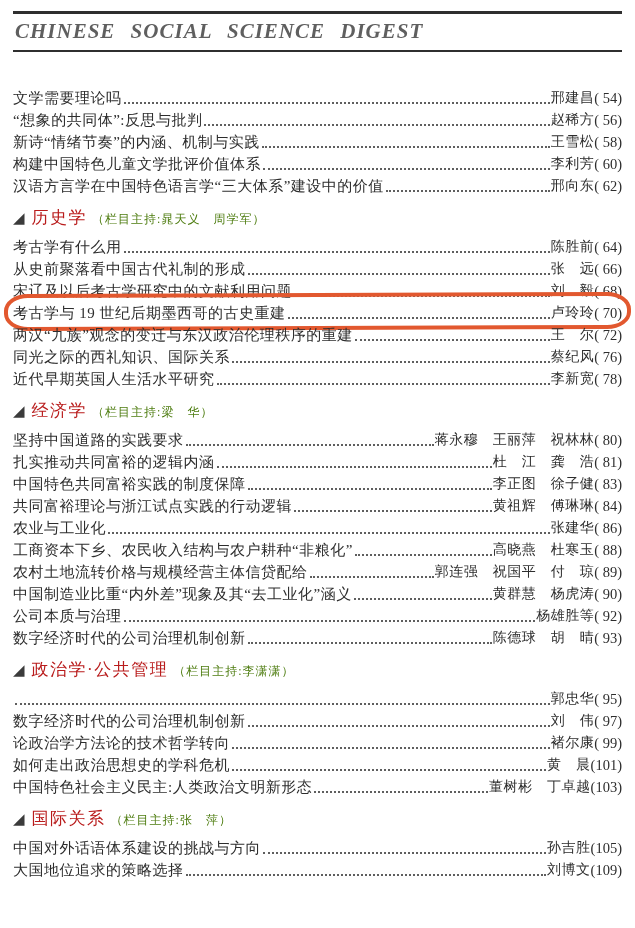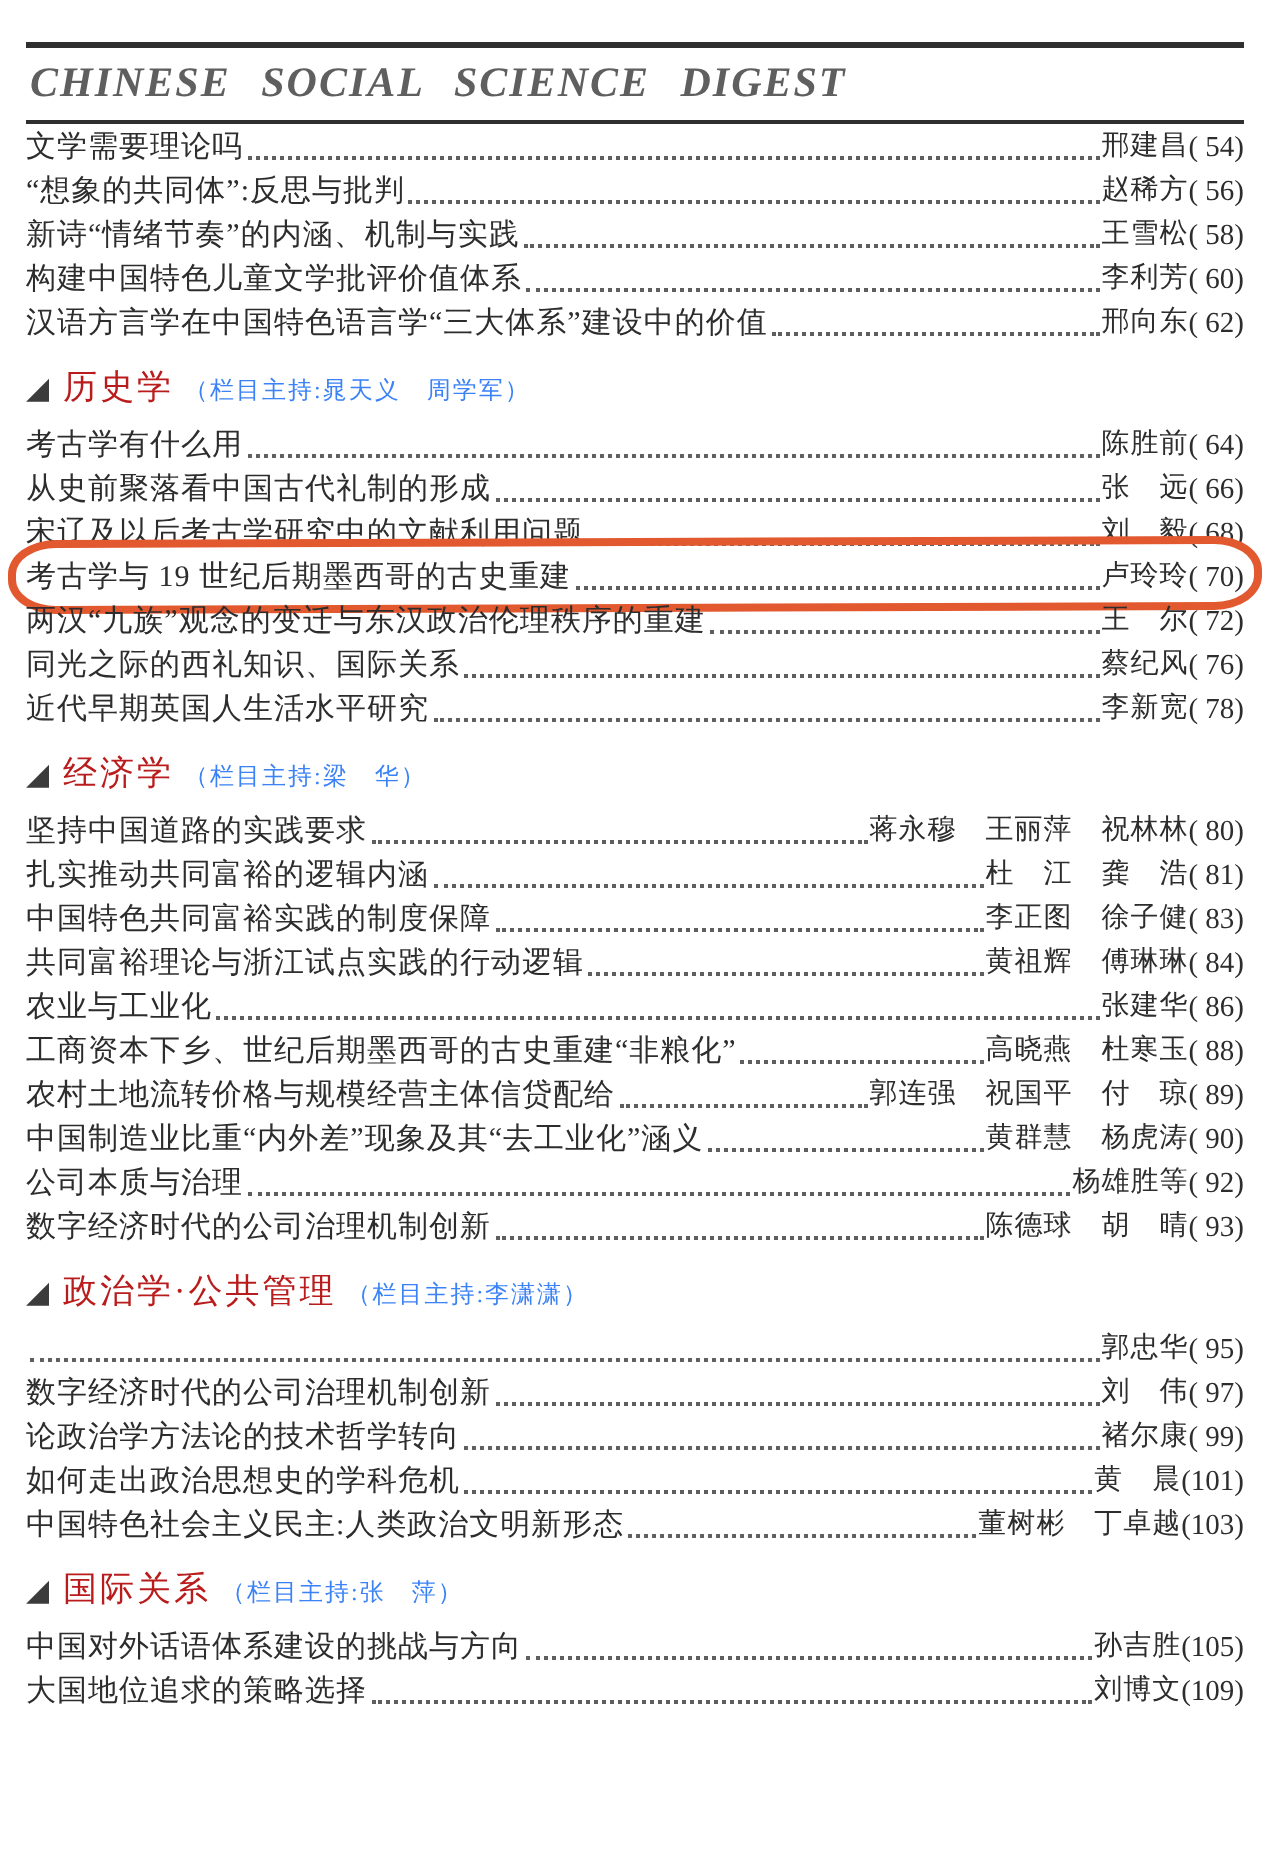--- a/index.html
+++ b/index.html
@@ -5,42 +5,42 @@
   :root{
     --hl:#e2582f;
     --rule:#2f2f2f;
     --mast:#5f5f5f;
   }
   html,body{margin:0;padding:0;}
   body{
     width:635px;height:928px;overflow:hidden;background:#ffffff;
     font-family:"Liberation Serif","DejaVu Serif",serif;color:#2d2d2d;
   }
-  .page{padding:10px 13px;}
+  .page{padding:0 13px;}
   .masthead{
     margin-top:11px;
     border-top:3px solid var(--rule);
     border-bottom:2px solid var(--rule);
     padding:5px 2px 7px 2px;
   }
   .journal-title{
     margin:0;font-size:21px;font-weight:bold;font-style:italic;
     color:var(--mast);letter-spacing:1px;word-spacing:9px;line-height:24px;
   }
-  .toc{}
+  .toc{margin-top:34px;}
   .section-heading{
     display:flex;align-items:baseline;
     margin:10px 0 4px 0;line-height:24px;
   }
   .section-marker-icon{
     font-family:"DejaVu Sans",sans-serif;
     font-size:15px;color:#3b3b3b;margin-right:7px;
   }
   .section-title{font-size:17px;letter-spacing:1.5px;color:#b91c1c;}
-  .section-host-label{font-size:12px;margin-left:5px;color:#3b82f6;letter-spacing:1px;}
+  .section-host-label{font-size:12px;margin-left:5px;color:#4d7c0f;letter-spacing:1px;}
   .row{
     display:flex;align-items:flex-end;height:22px;position:relative;
   }
   .entry-title{font-size:15px;line-height:20px;white-space:nowrap;flex:0 0 auto;letter-spacing:0.5px;}
   .dot-leader{
     flex:1 1 auto;min-width:8px;
     border-bottom:2px dotted #5f5f5f;
     margin:0 1px 4px 2px;
   }
   .entry-authors{font-size:14px;line-height:20px;white-space:nowrap;flex:0 0 auto;letter-spacing:0.5px;}
@@ -214,21 +214,21 @@
   <div class="row">
 
     <span class="entry-title">农业与工业化</span>
     <span class="dot-leader"></span>
     <span class="entry-authors">张建华</span>
     <span class="entry-page">( 86)</span>
   </div>
 
   <div class="row">
 
-    <span class="entry-title">工商资本下乡、世纪后期墨西哥的古史重建“非粮化”</span>
+    <span class="entry-title">工商资本下乡、农民收入结构与农户耕种“非粮化”</span>
     <span class="dot-leader"></span>
     <span class="entry-authors">高晓燕　杜寒玉</span>
     <span class="entry-page">( 88)</span>
   </div>
 
   <div class="row">
 
     <span class="entry-title">农村土地流转价格与规模经营主体信贷配给</span>
     <span class="dot-leader"></span>
     <span class="entry-authors">郭连强　祝国平　付　琼</span>

